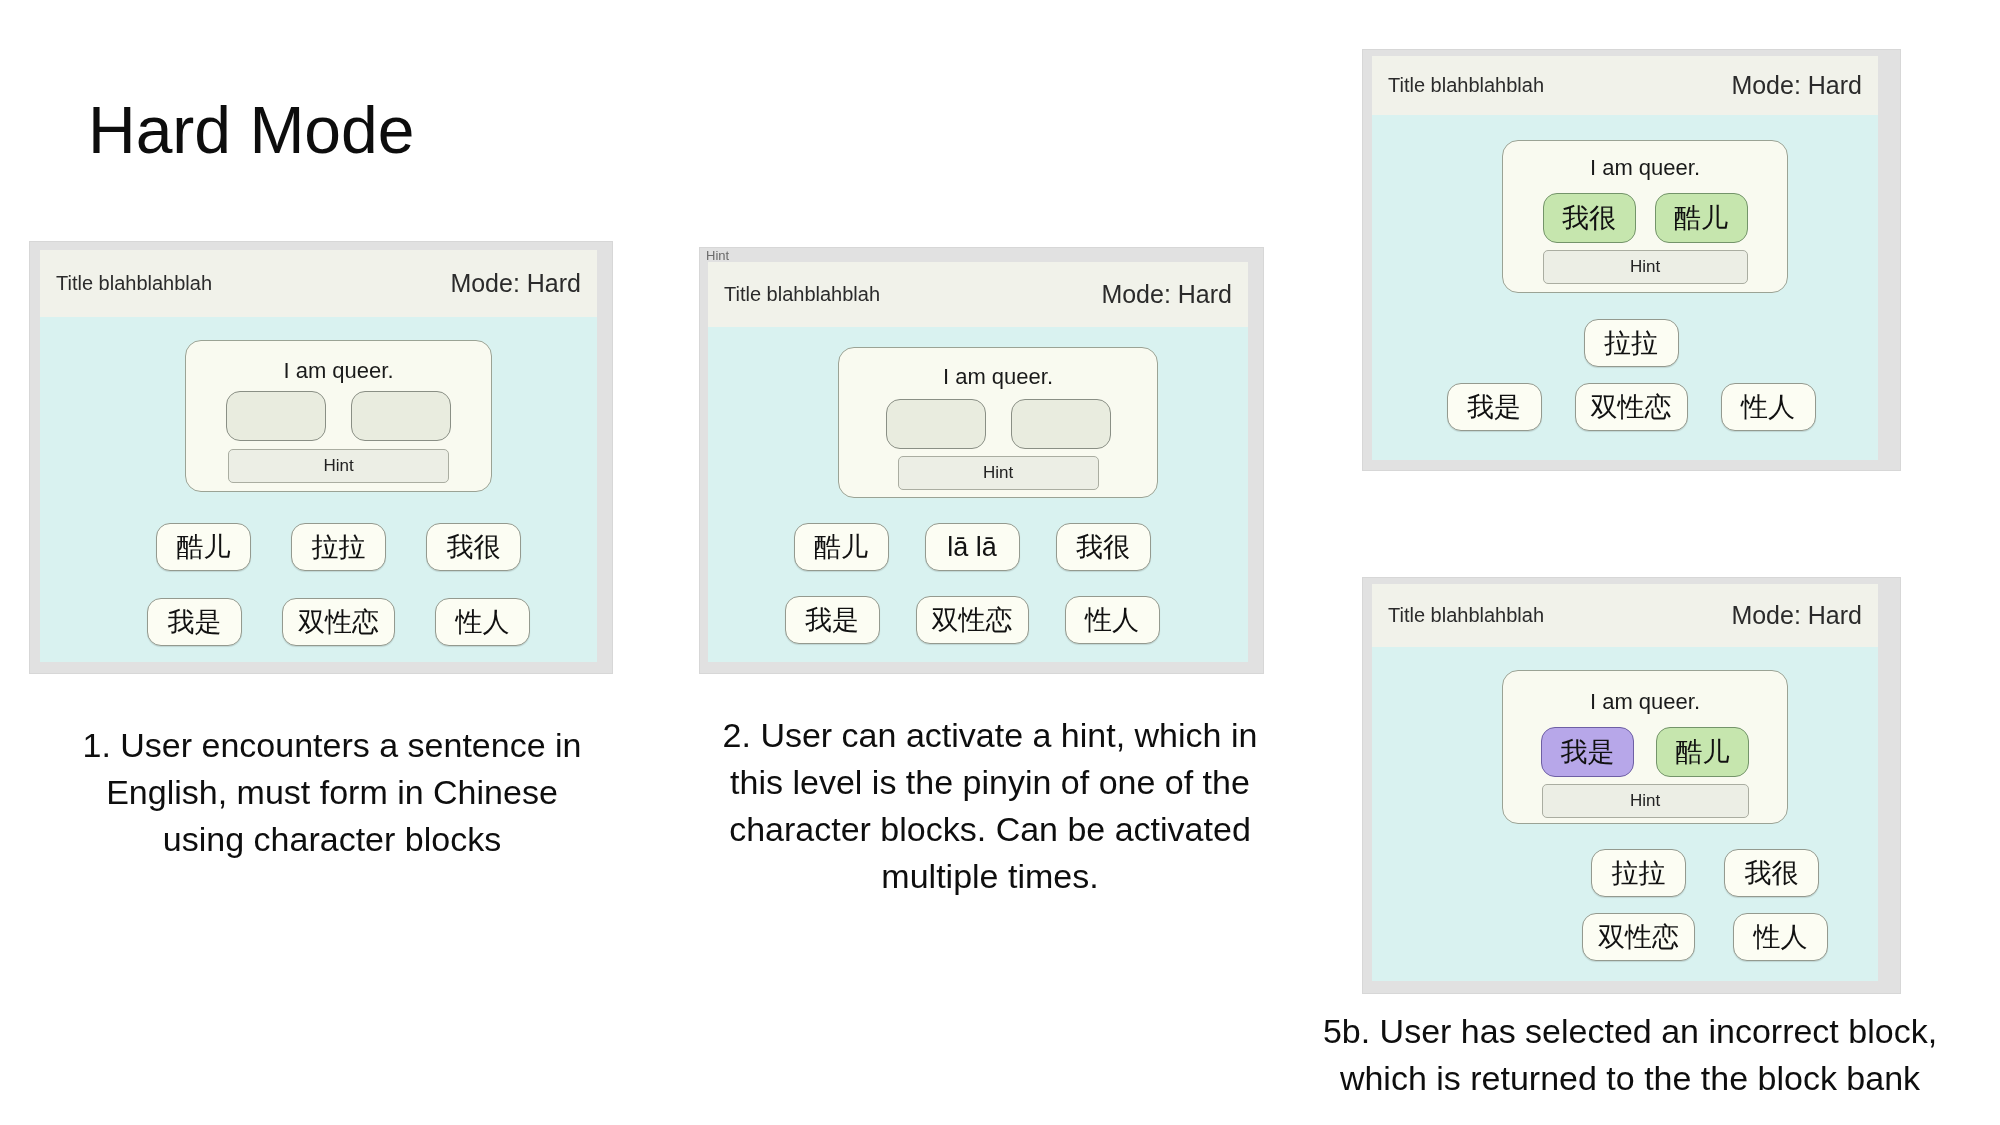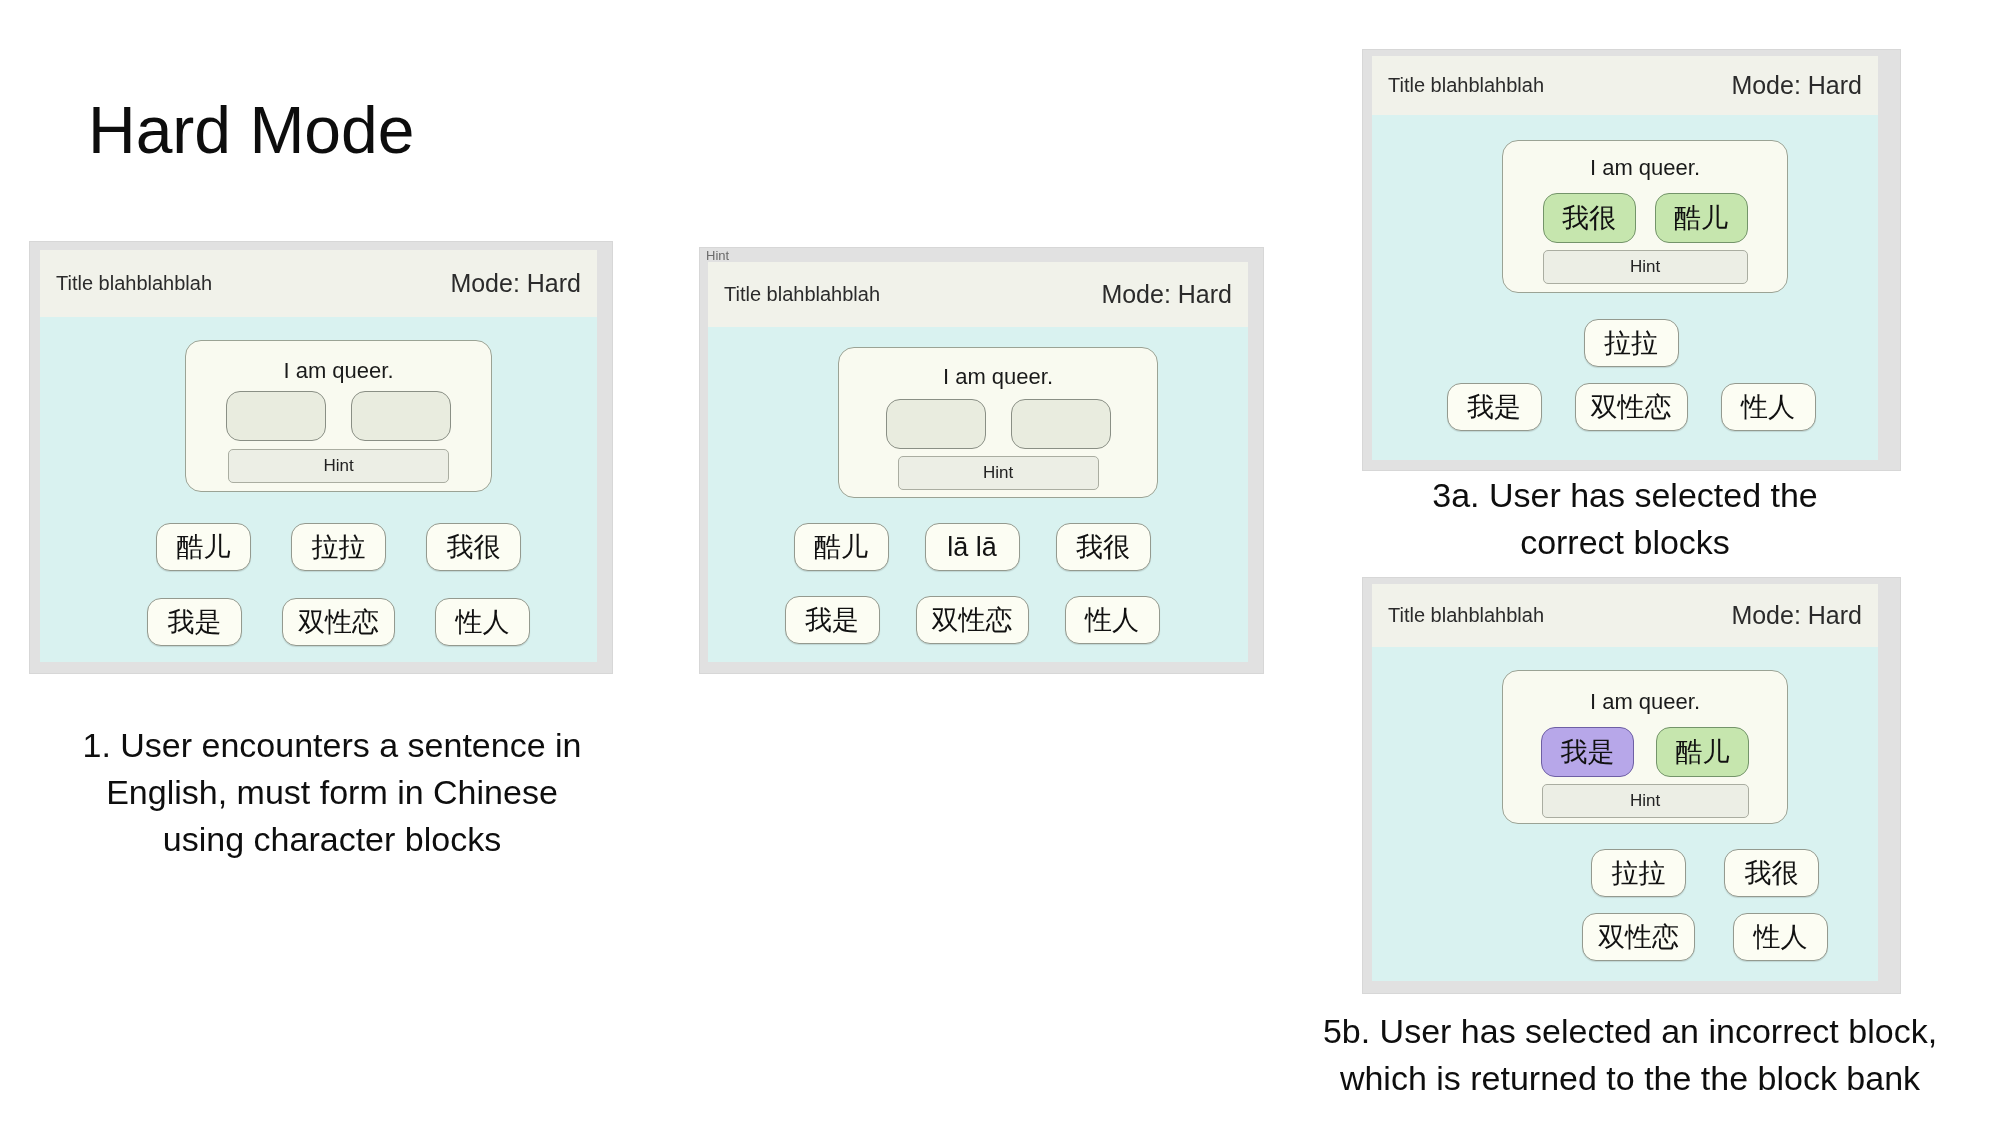--- a/index.html
+++ b/index.html
@@ -107,20 +107,24 @@
           </div>
           <div class="bank-row" style="gap:36px;">
             <div class="block">我是</div>
             <div class="block">双性恋</div>
             <div class="block">性人</div>
           </div>
         </div>
       </div>
     </div>
   </div>
+  <div class="caption" style="left:655px;top:712px;width:670px;">2. User can activate a hint, which in
+this level is the pinyin of one of the
+character blocks. Can be activated
+multiple times.</div>
 
   <div class="app" style="left:1363px;top:50px;width:537px;height:420px;padding:6px 22px 10px 9px;">
     <div class="win">
       <div class="win-header" style="height:59px;">
         <span class="win-title">Title blahblahblah</span>
         <span class="win-mode">Mode: Hard</span>
       </div>
       <div class="win-body">
         <div class="card" style="width:286px;height:153px;padding-top:14px;margin-top:25px;">
           <div class="sentence">I am queer.</div>
@@ -136,22 +140,20 @@
           </div>
           <div class="bank-row" style="gap:33px;">
             <div class="block">我是</div>
             <div class="block">双性恋</div>
             <div class="block">性人</div>
           </div>
         </div>
       </div>
     </div>
   </div>
-  <div class="caption" style="left:1345px;top:472px;width:560px;">3a. User has selected the
-correct blocks</div>
 
   <div class="app" style="left:1363px;top:578px;width:537px;height:415px;padding:6px 22px 12px 9px;">
     <div class="win">
       <div class="win-header" style="height:63px;">
         <span class="win-title">Title blahblahblah</span>
         <span class="win-mode">Mode: Hard</span>
       </div>
       <div class="win-body">
         <div class="card" style="width:286px;height:154px;padding-top:18px;margin-top:23px;">
           <div class="sentence">I am queer.</div>

